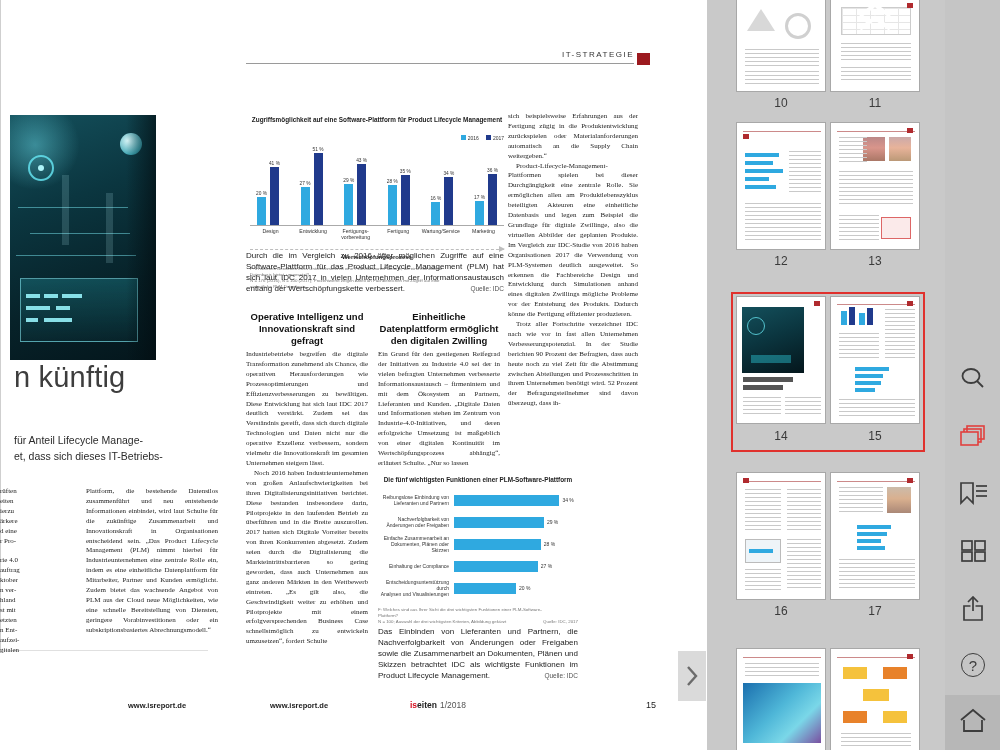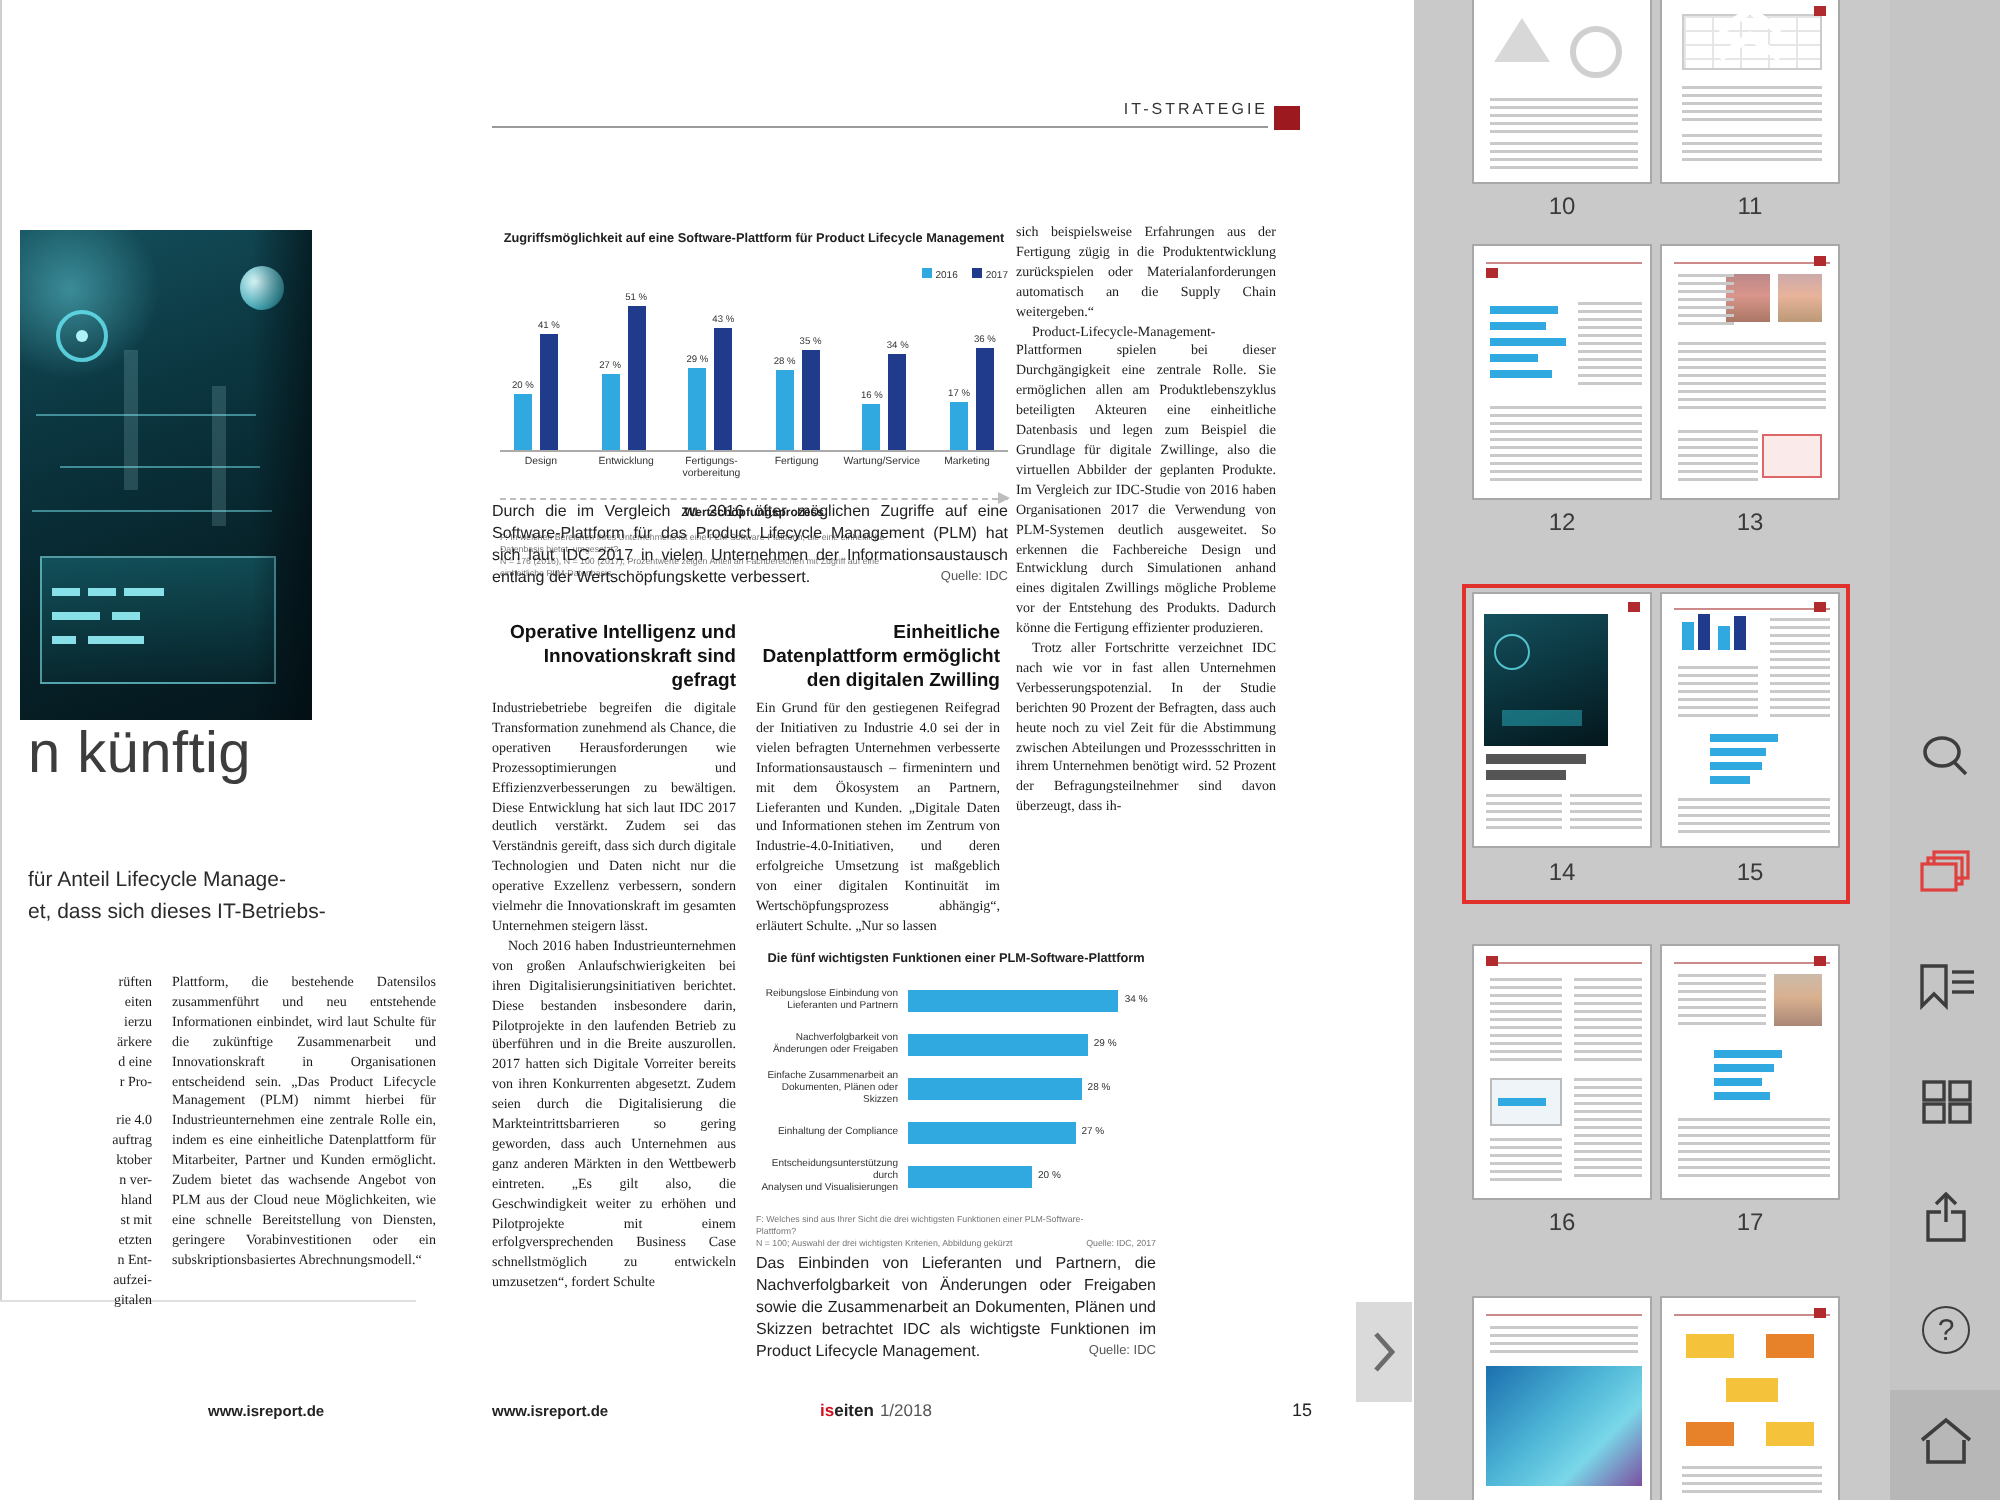--- a/index.html
+++ b/index.html
@@ -32,21 +32,21 @@
   .hero .beam { position:absolute; width:7px; height:70px; background:rgba(190,250,255,.16); }
   .hero .shade { position:absolute; right:0; top:0; width:30px; height:100%;
           background:linear-gradient(90deg, rgba(2,12,16,0), rgba(2,12,16,.65)); }
 
   
   .headline { left:14px; top:360px; width:220px; font-size:29px; line-height:34px; color:#3d3d3d;
           font-weight:400; letter-spacing:.2px; }
   .intro { left:14px; top:433px; width:225px; font-size:10.5px; line-height:15.5px; color:#2b2b2b; }
   .serif { font-family:"Liberation Serif", serif; font-size:7px; line-height:9.9px; color:#1c1c1c;
           text-align:justify; }
-  .fragcol { left:0px; top:487px; width:76px; text-align:right; }
+  .fragcol { left:0px; top:487px; width:76px; }
   .fragcol .gap { height:10px; }
   .p14col { left:86px; top:487px; width:132px; }
 
   
   .p15head { left:246px; top:50px; width:388px; height:14px; border-bottom:1px solid #9a9a9a;
           text-align:right; font-size:8px; letter-spacing:1.5px; color:#333; padding-bottom:1px; }
   .redsq { left:637px; top:53px; width:13px; height:12px; background:#9c1a1f; }
 
   
   .chart1 { left:250px; top:116px; width:254px; }
@@ -71,38 +71,38 @@
   .fnrow { display:flex; justify-content:space-between; align-items:flex-end; margin-top:6px; }
   .fn { font-size:4.4px; line-height:5.8px; color:#777; width:200px; }
   .src { font-size:4.4px; color:#777; white-space:nowrap; }
 
   
   .caption { position:absolute; font-size:8px; line-height:11px; color:#222; text-align:justify; }
   .caption .qsrc { position:absolute; right:0; bottom:0; font-size:6.5px; color:#555; background:#fff; padding-left:4px; }
 
   
   .colhead { font-weight:bold; font-size:9.5px; line-height:12px; color:#111;
-          font-family:"Liberation Sans", sans-serif; text-align:right; margin-bottom:3px; }
+          font-family:"Liberation Sans", sans-serif; text-align:center; margin-bottom:3px; }
   .col { width:122px; }
   .ind { text-indent:8px; }
 
   
   .chart2 { left:378px; top:476px; width:200px; }
   .c2-rows { margin-top:6px; }
   .c2-row { display:flex; align-items:center; height:22px; }
   .rlabel { width:76px; text-align:right; font-size:5px; line-height:6px; color:#333;
           white-space:pre-line; padding-right:5px; }
   .rtrack { flex:1; display:flex; align-items:center; }
   .rbar { height:11px; }
   .rv { font-size:5px; color:#333; margin-left:3px; white-space:nowrap; }
   .rv::after { content:" %"; }
   .c2-fn { margin-top:8px; }
 
   
-  .foot-url { font-size:7.5px; font-weight:bold; color:#222; }
+  .foot-url { font-size:7.5px; font-weight:bold; color:#222;margin-left:24px; }
   .brand { font-size:8.5px; color:#222; }
   .brand .is { color:#d50f1f; font-weight:bold; }
   .brand .rest { font-weight:bold; }
   .brand .issue { color:#555; font-weight:normal; margin-left:3px; }
   .pagenum { font-size:9px; color:#222; }
 
   
   .nextbtn { left:678px; top:651px; width:28px; height:50px; background:#dadada;
           display:flex; align-items:center; justify-content:center; cursor:pointer; }
 

